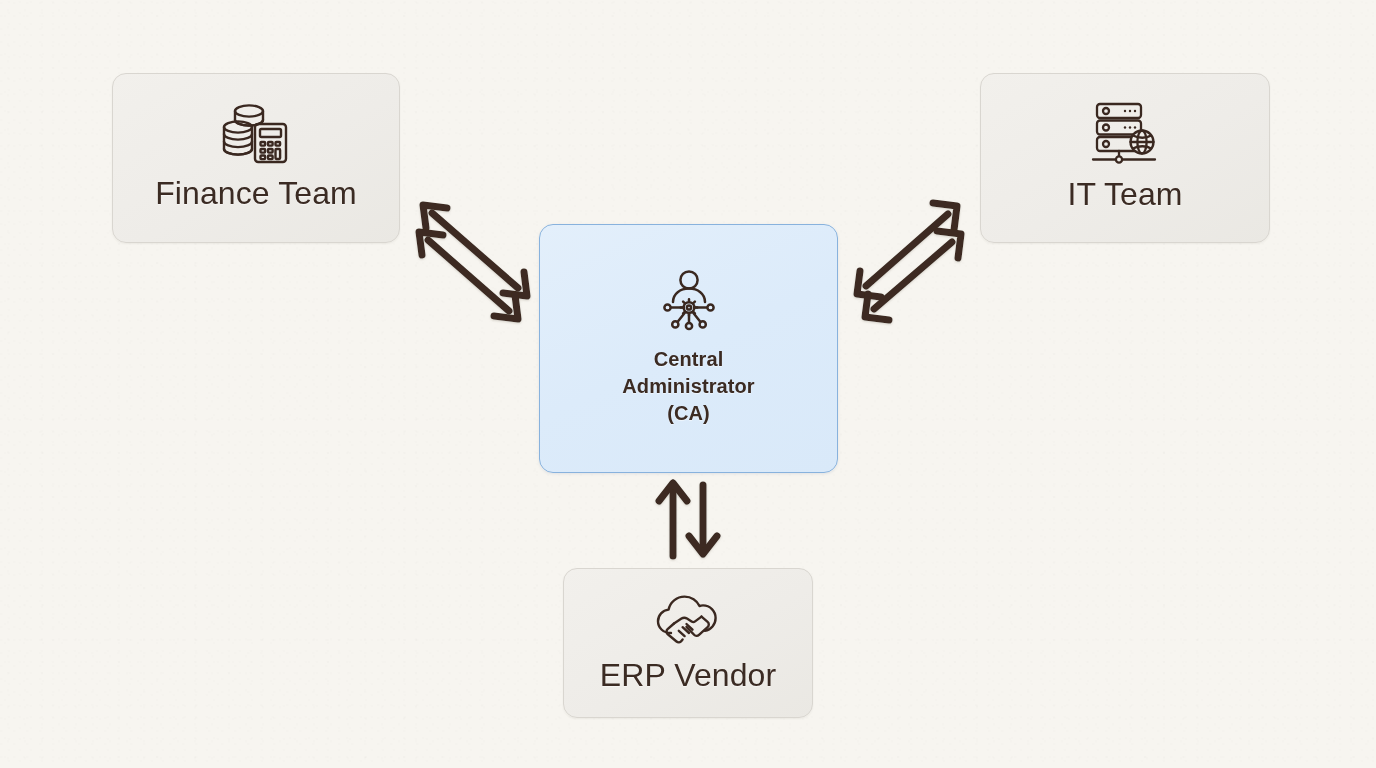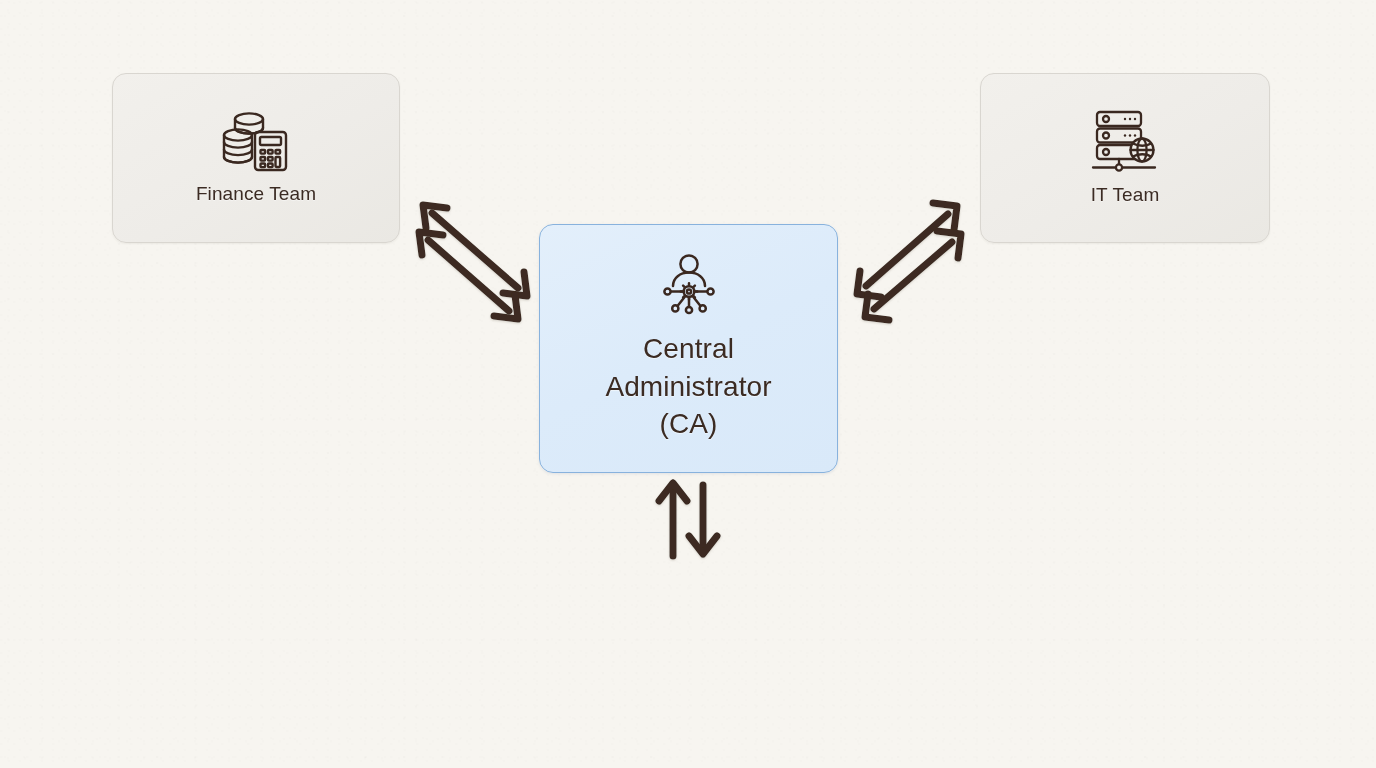--- a/index.html
+++ b/index.html
@@ -50,30 +50,30 @@
     background: linear-gradient(155deg, #e3effb 0%, #dcebfa 50%, #d9e9f9 100%);
     border: 1.8px solid #88b2dd;
     box-shadow: 0 1px 3px rgba(70,100,140,.12);
   }
   .node-icon {
     line-height: 0;
     margin-bottom: 10px;
   }
   .node-label {
     color: #3b2b23;
-    font-size: 19px;
+    font-size: 32px;
     font-weight: 400;
     letter-spacing: .1px;
     line-height: 1.22;
     white-space: pre-line;
     text-shadow: 0 1px 1px rgba(255,255,255,.55);
   }
   .node.accent .node-label {
-    font-weight: 400;
-    font-size: 28px;
+    font-weight: 700;
+    font-size: 20px;
     line-height: 1.35;
   }
   #arrows {
     position: absolute;
     inset: 0;
     pointer-events: none;
   }
 </style>
 </head>
 <body>
@@ -211,14 +211,36 @@
         <circle cx="18.3" cy="54.4" r="3.1" fill="#e2eefb"></circle>
         <circle cx="45.7" cy="54.4" r="3.1" fill="#e2eefb"></circle>
         <circle cx="32" cy="56" r="3.1" fill="#e2eefb"></circle>
       </svg>
     </div>
     <div class="node-label">Central
 Administrator
 (CA)</div>
   </div>
 
+  <div class="node plain" style="left:563px; top:568px; width:250px; height:150px;">
+    <div class="node-icon">
+      <svg width="68" height="56" viewBox="0 0 68 56" fill="none" stroke="#3a2820" stroke-width="2.4" stroke-linecap="round" stroke-linejoin="round">
+
+        <path d="M17 43 C9 43 4 37.6 4 31.2 C4 25.2 8.6 20.2 14.6 19.6
+                 C16 12.2 22.6 6.6 30.6 6.6 C37.2 6.6 43 10.5 45.5 16
+                 C46.6 15.6 47.8 15.4 49 15.4 C56 15.4 61.6 21 61.6 28
+                 C61.6 34.4 57 39.8 50.9 40.7"></path>
+
+        <path d="M20 33.5 L27.5 28.6 C29.2 27.5 31.3 27.5 33 28.6 L37.6 31.6
+                 C38.7 32.3 40.1 32.2 41.1 31.4 L47.5 26.6"></path>
+        <path d="M20 33.5 L13.6 39.2 C12.1 40.6 12.2 43 13.8 44.3
+                 L22.5 51.5 C24 52.7 26.2 52.5 27.4 51 L28.6 49.5"></path>
+        <path d="M47.5 26.6 L53.6 31.8 C55.2 33.2 55.2 35.7 53.6 37.1
+                 L45 44.9 C43.6 46.2 41.4 46.1 40.1 44.7 L32.5 36.8"></path>
+        <path d="M24.8 40.8 L30.6 46.1"></path>
+        <path d="M28.6 37.2 L35 43"></path>
+        <path d="M32.5 34 L38.5 39.7"></path>
+      </svg>
+    </div>
+    <div class="node-label">ERP Vendor</div>
+  </div>
 
 </div>
 
 </body></html>

